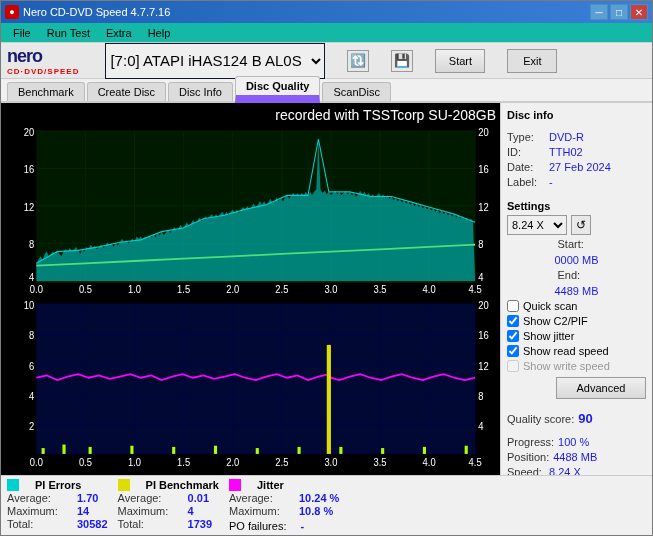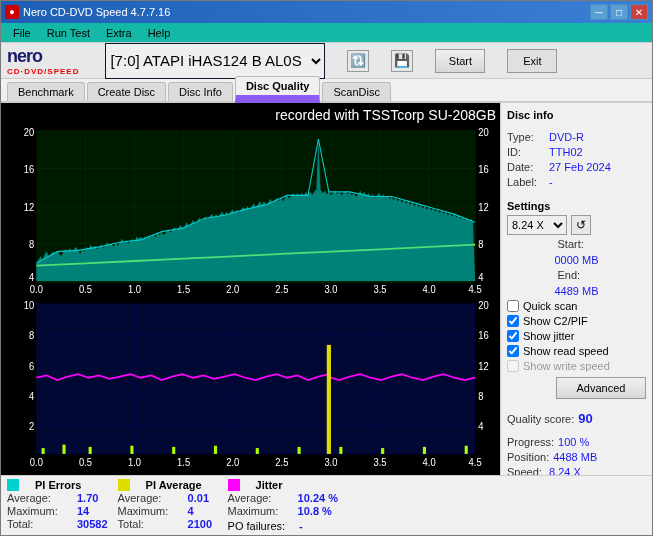--- a/index.html
+++ b/index.html
@@ -546,33 +546,33 @@
       </div>
       <div class="stat-row">
         <span class="stat-label">Total:</span>
         <span class="stat-value">30582</span>
       </div>
     </div>
 
     <div class="stat-group">
       <div class="stat-group-header">
         <span class="color-box" style="background:#dddd00;"></span>
-        <span>PI Average</span>
+        <span>PI Benchmark</span>
       </div>
       <div class="stat-row">
         <span class="stat-label">Average:</span>
         <span class="stat-value">0.01</span>
       </div>
       <div class="stat-row">
         <span class="stat-label">Maximum:</span>
         <span class="stat-value">4</span>
       </div>
       <div class="stat-row">
         <span class="stat-label">Total:</span>
-        <span class="stat-value">2100</span>
+        <span class="stat-value">1739</span>
       </div>
     </div>
 
     <div class="stat-group">
       <div class="stat-group-header">
         <span class="color-box" style="background:#ff00ff;"></span>
         <span>Jitter</span>
       </div>
       <div class="stat-row">
         <span class="stat-label">Average:</span>

